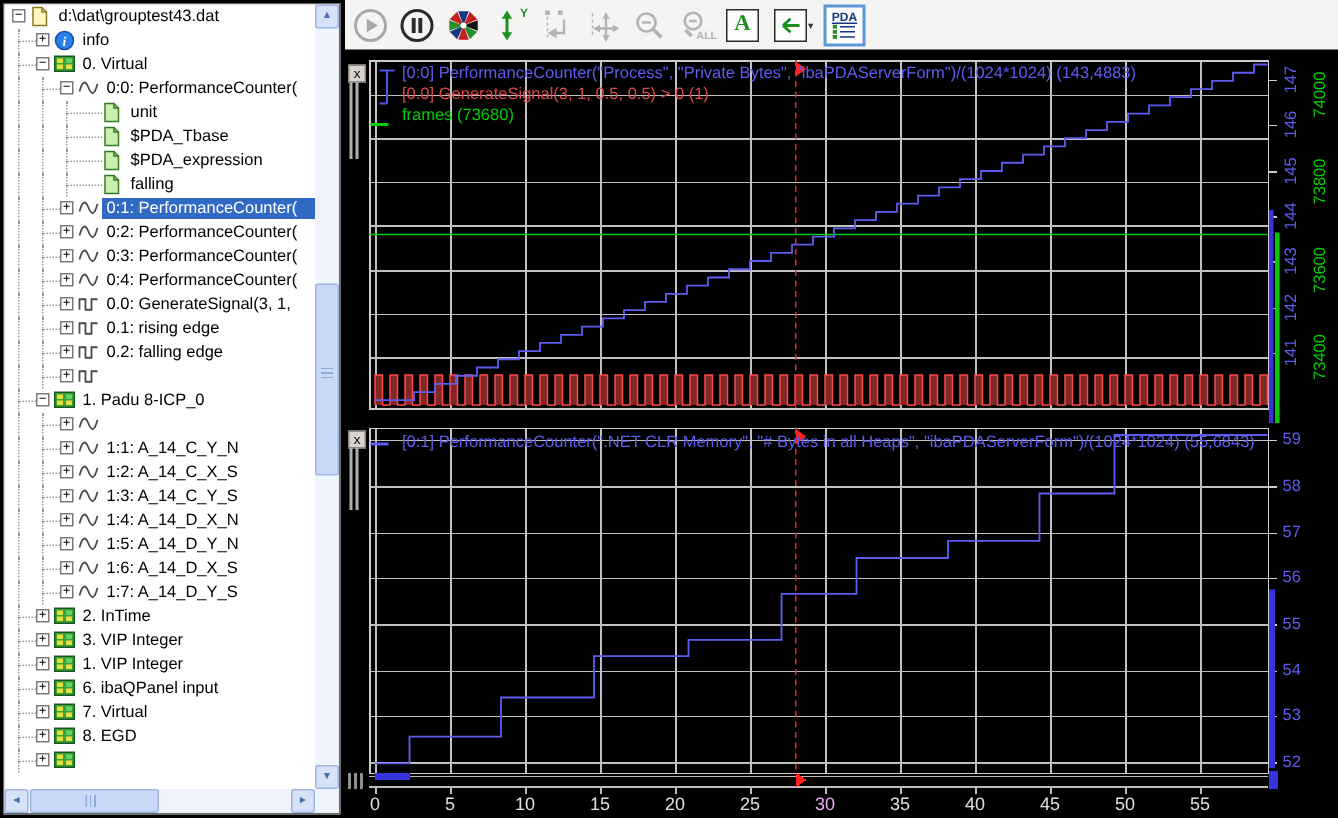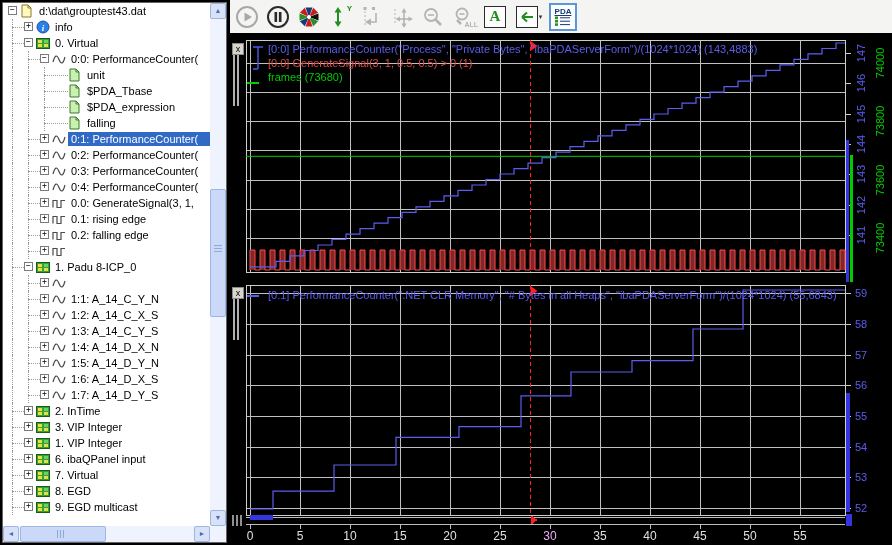--- a/index.html
+++ b/index.html
@@ -399,21 +399,20 @@
         <span class="gv" style="left: 9px;"></span>
         <span class="gh" style="left: 9px; width: 12px;"></span>
         <span class="exp" style="left: 21px;">+</span>
         <span class="ticon" style="left: 33px;"><svg width="14" height="13">
             <rect x="0.5" y="1.5" width="13" height="10" fill="#3aa03a" stroke="#1a5a1a"></rect>
             <rect x="2" y="3" width="4" height="3" fill="#e8e040"></rect>
             <rect x="2" y="7" width="4" height="3" fill="#e8e040"></rect>
             <rect x="8" y="3" width="4" height="3" fill="#60d860"></rect>
             <rect x="8" y="7" width="4" height="3" fill="#e8e040"></rect>
           </svg></span>
-        <span class="tlabel" style="left: 49px;">9. EGD multicast</span>
       </div>
     </div>
   <div id="vscroll">
     <div class="sbtn" style="top:0;left:0;">▲</div>
     <div class="sthumb" style="left:0;top:186px;width:16px;height:128px;">
         <span class="grip-v"></span>
       </div>
     <div class="sbtn" style="bottom:0;left:0;">▼</div>
   </div>
   <div id="hscroll">

